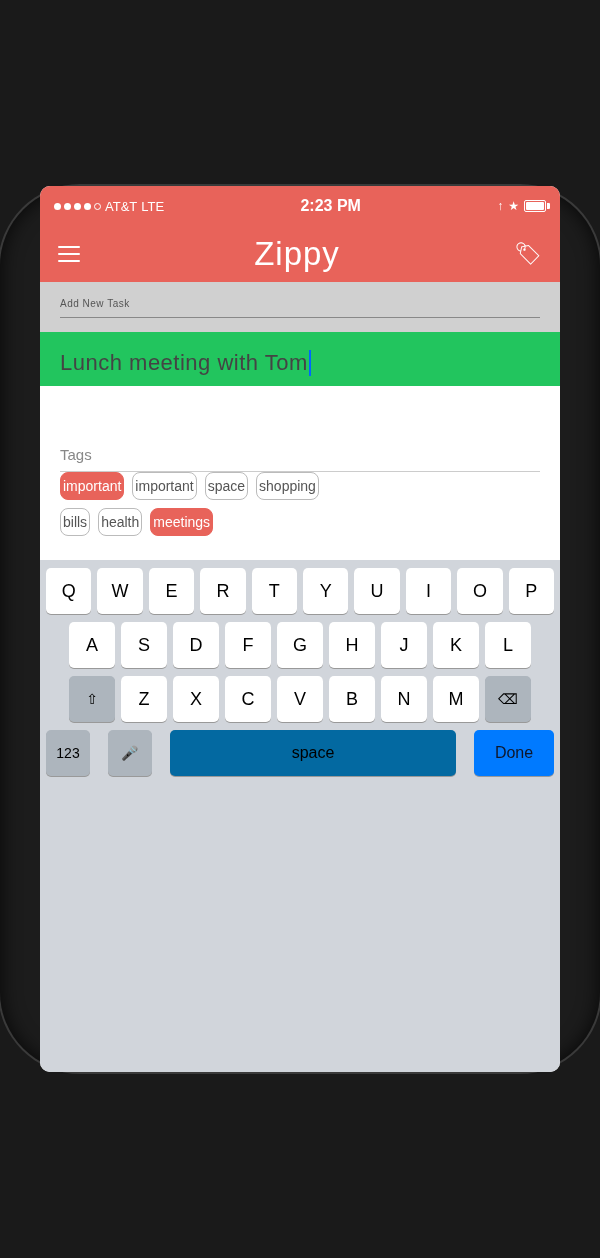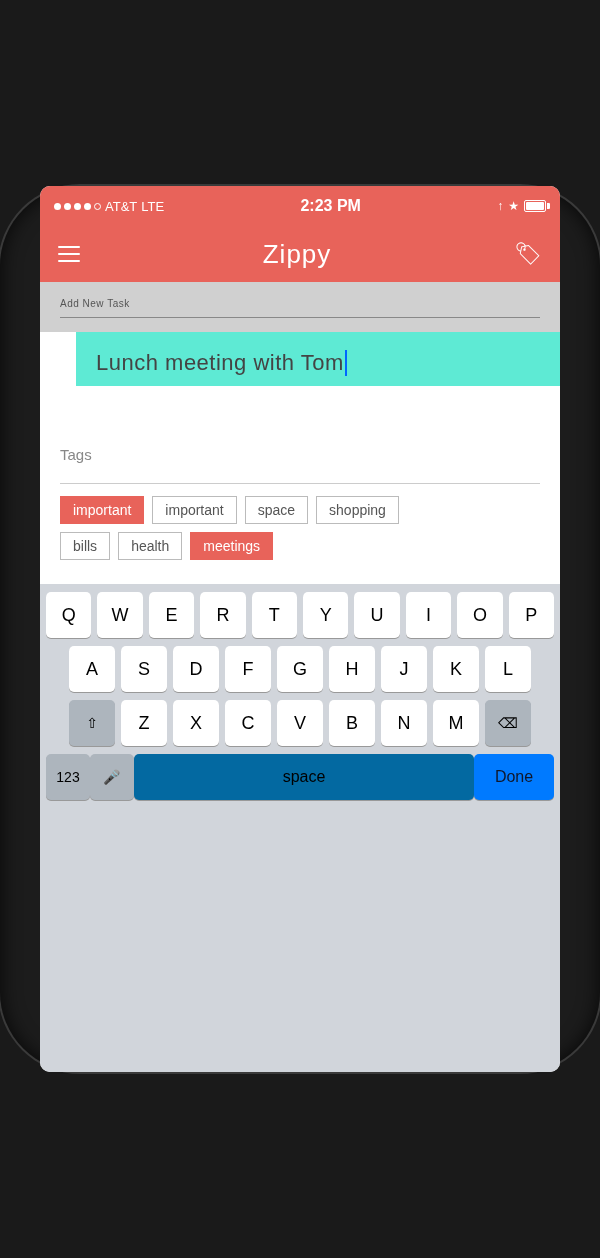--- a/index.html
+++ b/index.html
@@ -122,43 +122,42 @@
       background: #e8635a;
       height: 56px;
       display: flex;
       align-items: center;
       justify-content: space-between;
       padding: 0 18px;
       flex-shrink: 0;
     }
     .menu-icon { display: flex; flex-direction: column; gap: 5px; cursor: pointer; }
     .menu-line { width: 22px; height: 2px; background: white; border-radius: 1px; }
-    .app-title { color: white; font-size: 26px; font-weight: 300; letter-spacing: 1px; }
+    .app-title { color: white; font-size: 33px; font-weight: 300; letter-spacing: 1px; }
     .tag-icon { color: white; font-size: 22px; }
     
     .add-task-area {
       background: #d0d0d0;
       padding: 16px 20px 14px;
       flex-shrink: 0;
     }
     .add-task-label {
       font-size: 10px;
       color: #555;
       font-weight: 400;
       letter-spacing: 0.5px;
       padding-bottom: 8px;
       border-bottom: 1px solid #888;
       display: block;
     }
     
     .task-input-area {
-      background: #5eead4;
+      background: #22c55e;
       padding: 18px 20px 10px;
       flex-shrink: 0;
-      margin-left: 36px;
     }
     .task-text {
       font-size: 22px;
       color: #444;
       font-weight: 300;
       letter-spacing: 0.5px;
       display: flex;
       align-items: center;
     }
     .cursor {
@@ -172,34 +171,33 @@
     
     .tags-section {
       background: #fff;
       padding: 0 20px 16px;
       flex-shrink: 0;
     }
     .spacer { height: 60px; }
     .tags-label {
       font-size: 15px;
       color: #888;
-      padding-bottom: 20px;
+      padding-bottom: 8px;
       border-bottom: 1px solid #ccc;
       display: block;
-      margin-bottom: 12px;
     }
     .tags-row {
       display: flex;
       flex-wrap: wrap;
       gap: 8px;
       margin-bottom: 8px;
     }
     .tag {
-      padding: 5px 12px;
-      border-radius: 0;
+      padding: 5px 2px;
+      border-radius: 8px;
       font-size: 14px;
       font-weight: 500;
       border: 1.5px solid #bbb;
       background: #fff;
       color: #555;
       cursor: pointer;
     }
     .tag.active {
       background: #e8635a;
       border-color: #e8635a;
@@ -241,21 +239,21 @@
       max-width: none;
     }
     .key.shift { max-width: 46px; }
     .key.delete { max-width: 46px; }
     .key.numbers { max-width: 44px; }
     .key.mic { max-width: 44px; }
     .key.space-key { flex: 3; max-width: none; background: #0369a1; font-size: 16px; }
     .key.done-key { background: #007aff; color: #0f172a; max-width: 80px; font-size: 16px; font-weight: 500; }
     .bottom-row {
       display: flex;
-      gap: 0;
+      gap: 18px;
       justify-content: center;
     }
   </style>
 </head>
 <body>
 
 <div class="phone-outer">
   <div class="speaker"></div>
   <div class="home-btn"></div>
 

